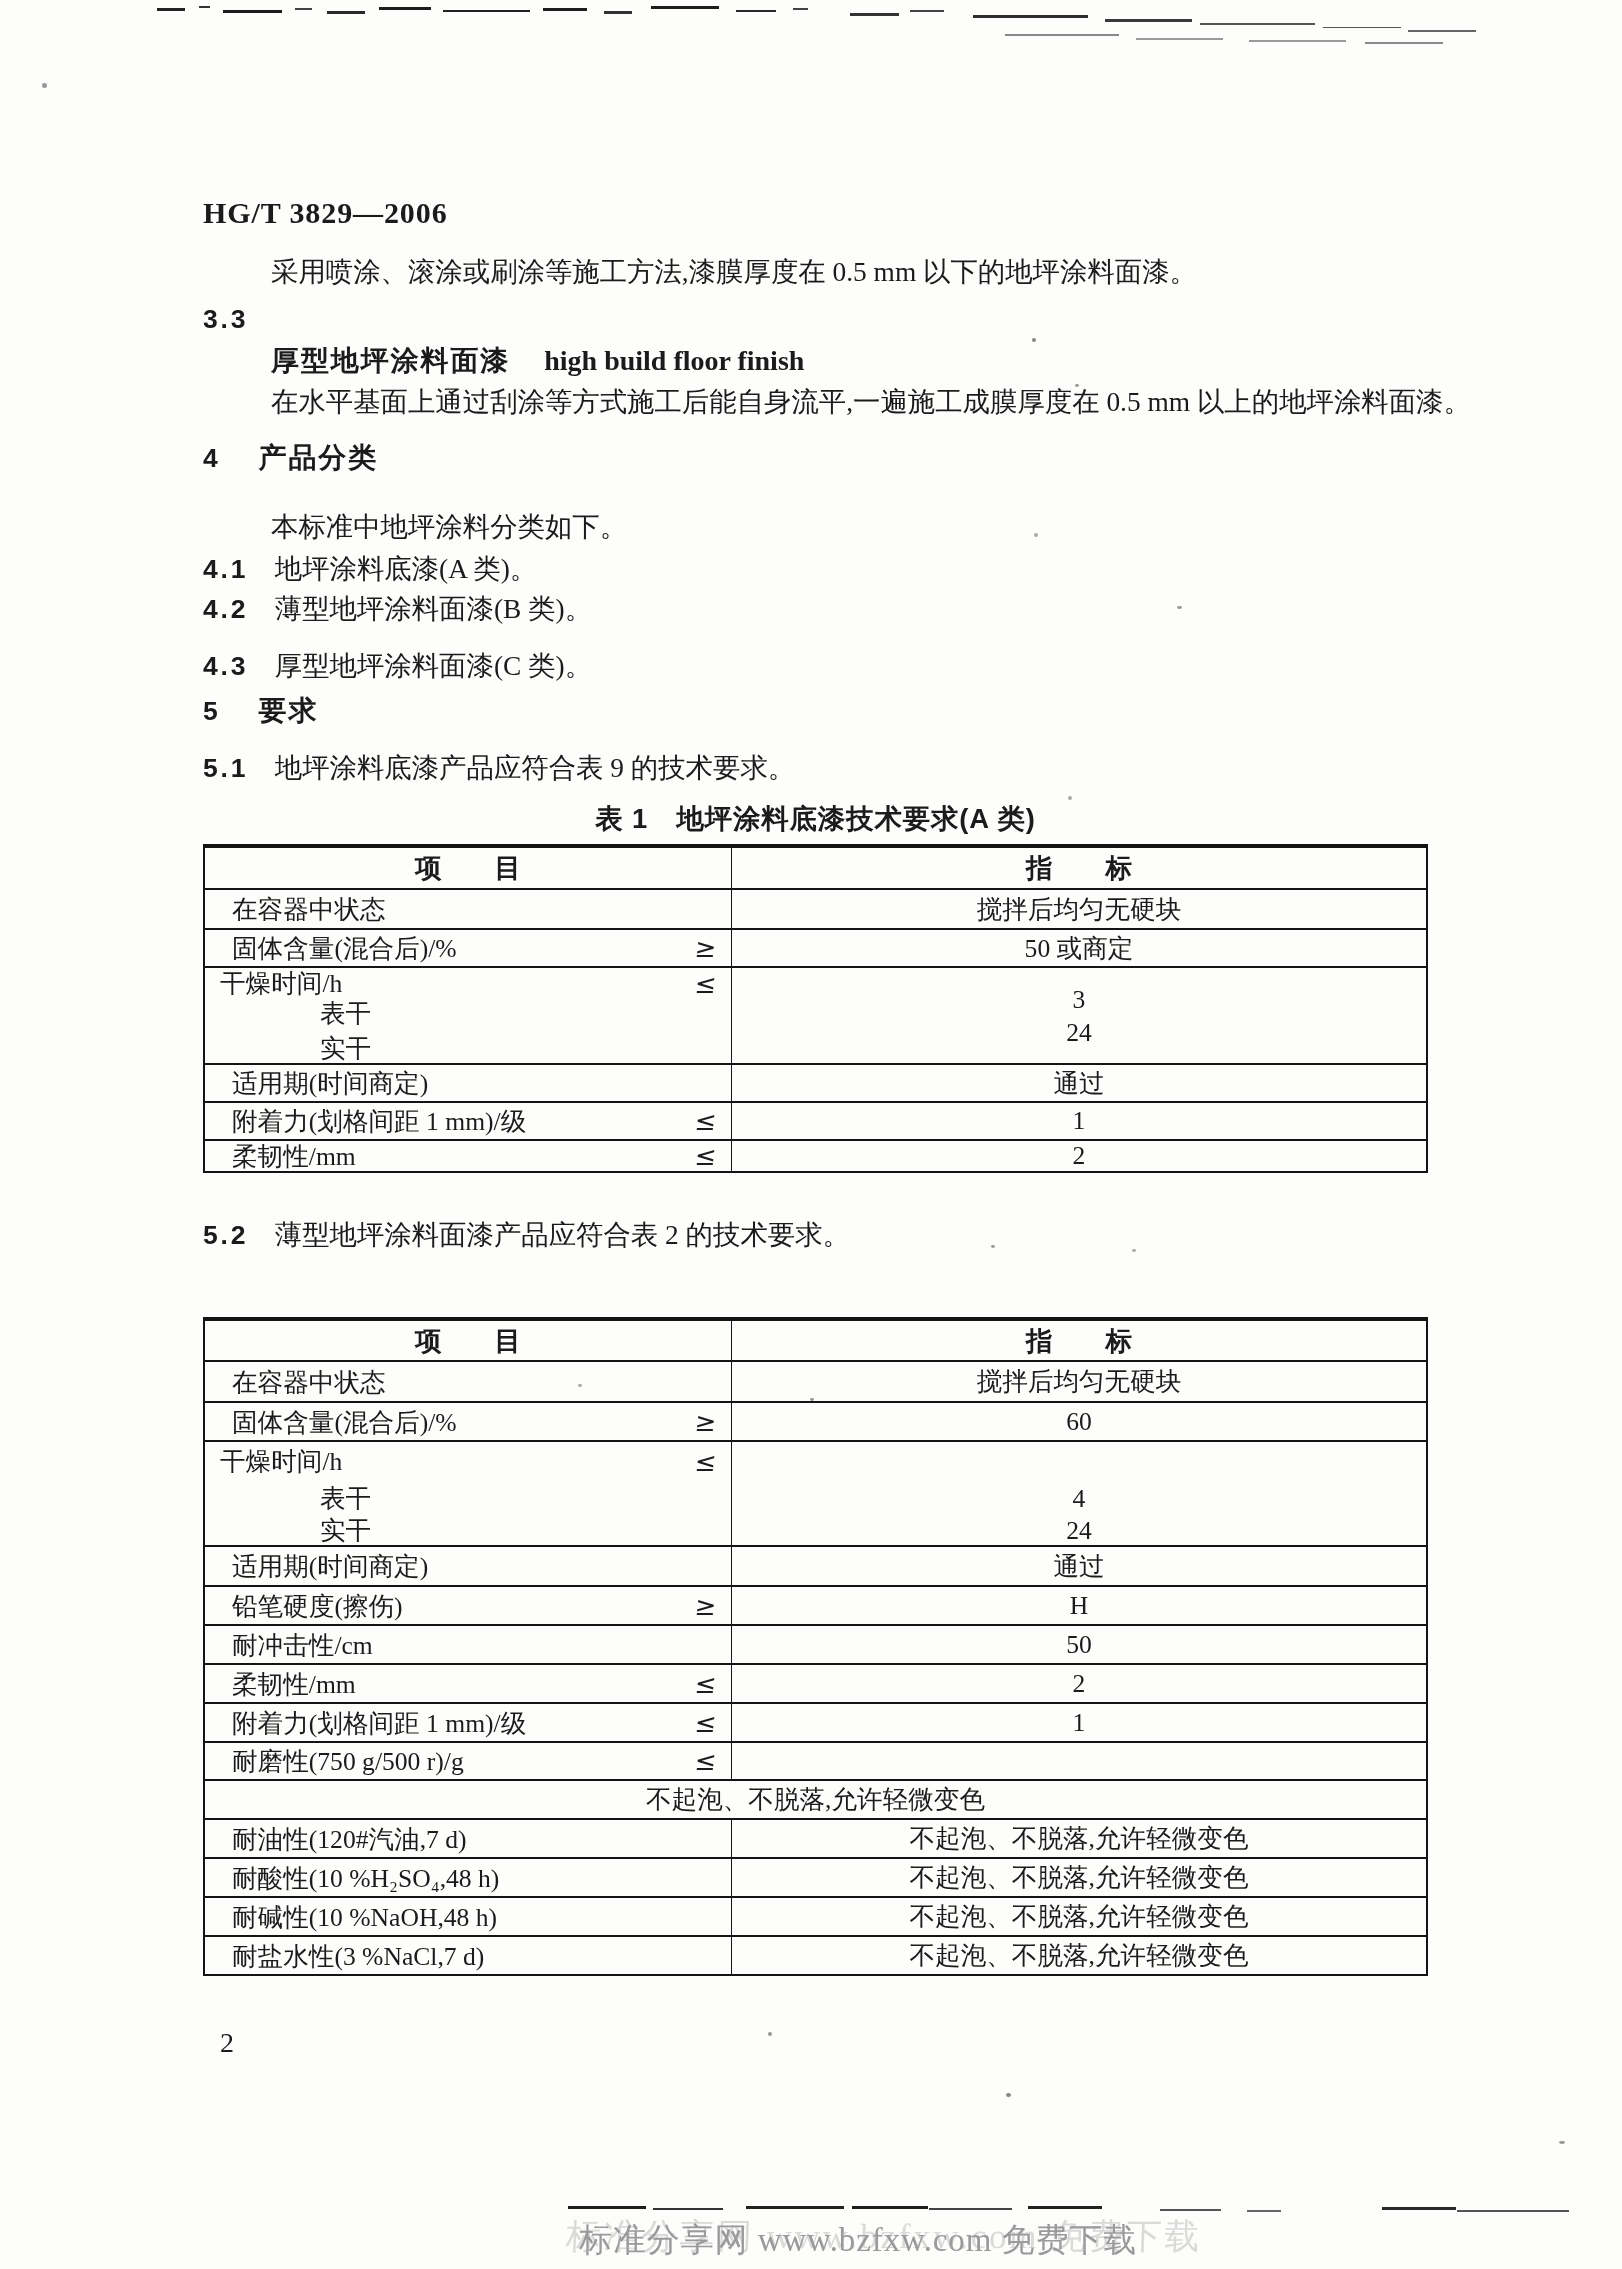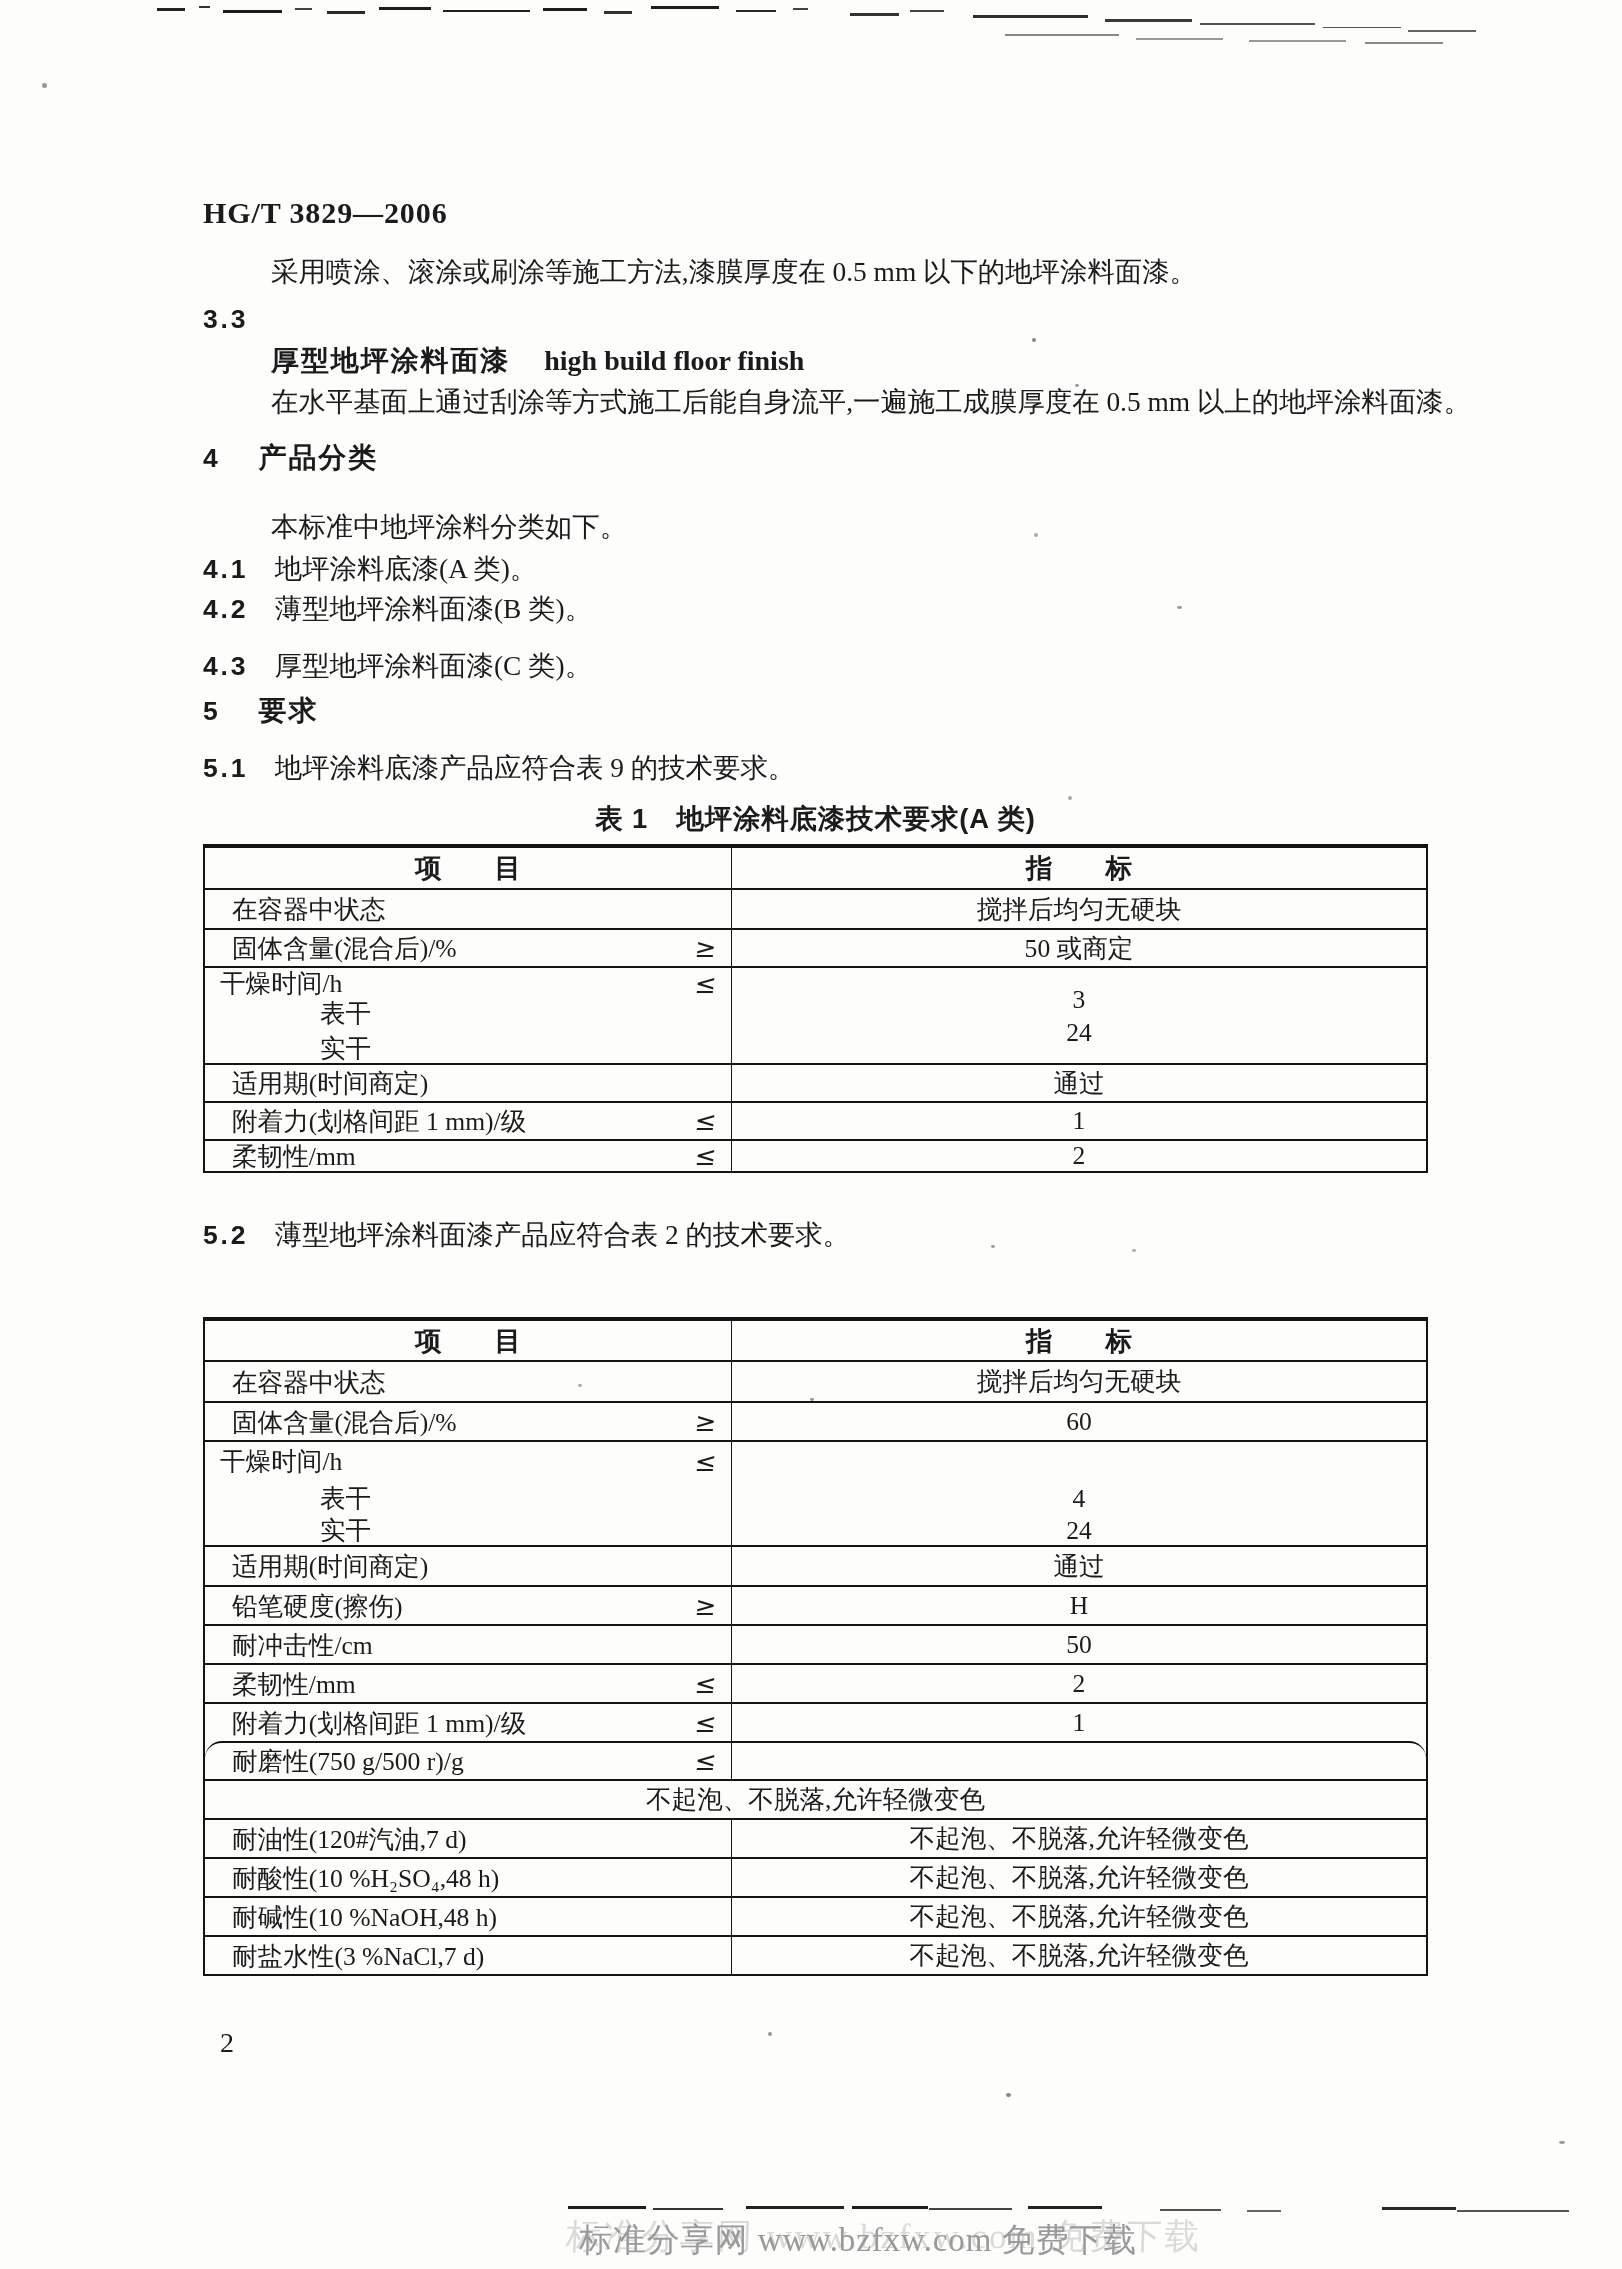--- a/index.html
+++ b/index.html
@@ -271,21 +271,21 @@
       </div>
       <div class="trow" style="height: 37px;">
         <div class="c1">
           <span class="item">附着力(划格间距 1 mm)/级</span>
           <span class="sym">≤</span>
         </div>
         <div class="c2">
           <span class="val">1</span>
         </div>
       </div>
-      <div class="trow" style="height: 36px; border-radius: 17px;">
+      <div class="trow" style="height: 36px;">
         <div class="c1">
           <span class="item">耐磨性(750 g/500 r)/g</span>
           <span class="sym">≤</span>
         </div>
       </div>
       <div class="trow" style="height: 37px;">
         <div class="c2">
           <span class="val">不起泡、不脱落,允许轻微变色</span>
         </div>
       </div>

